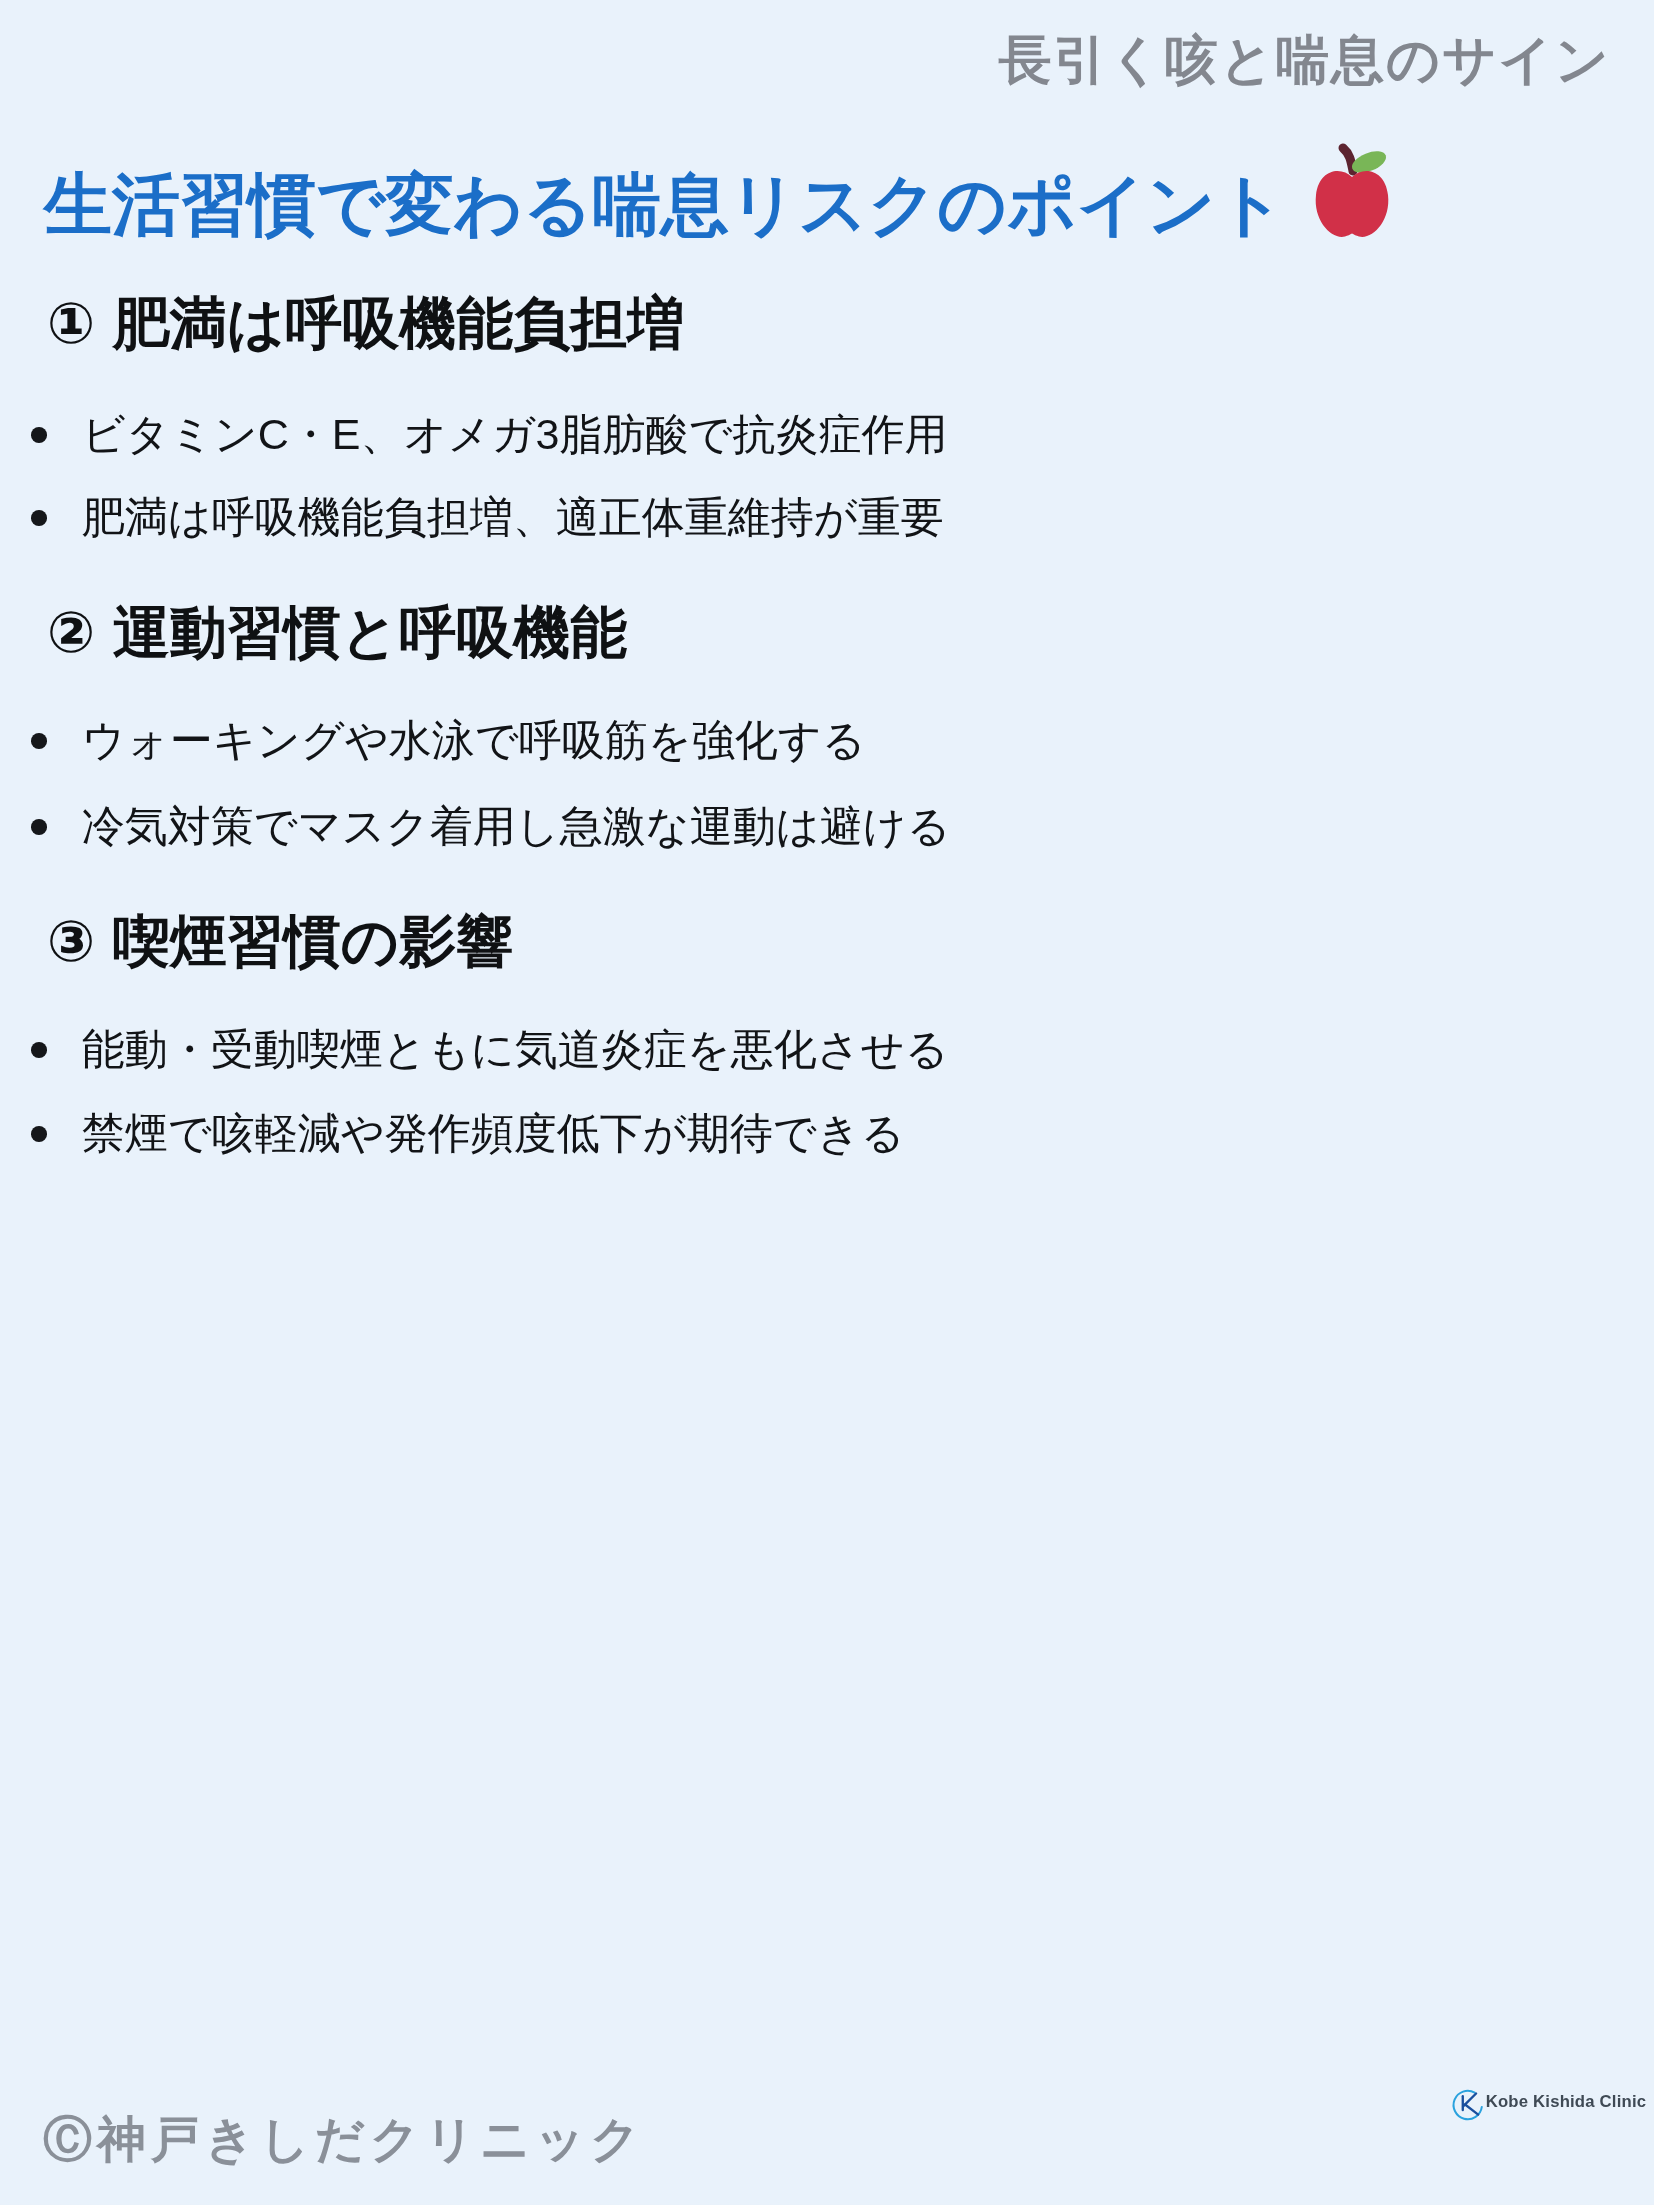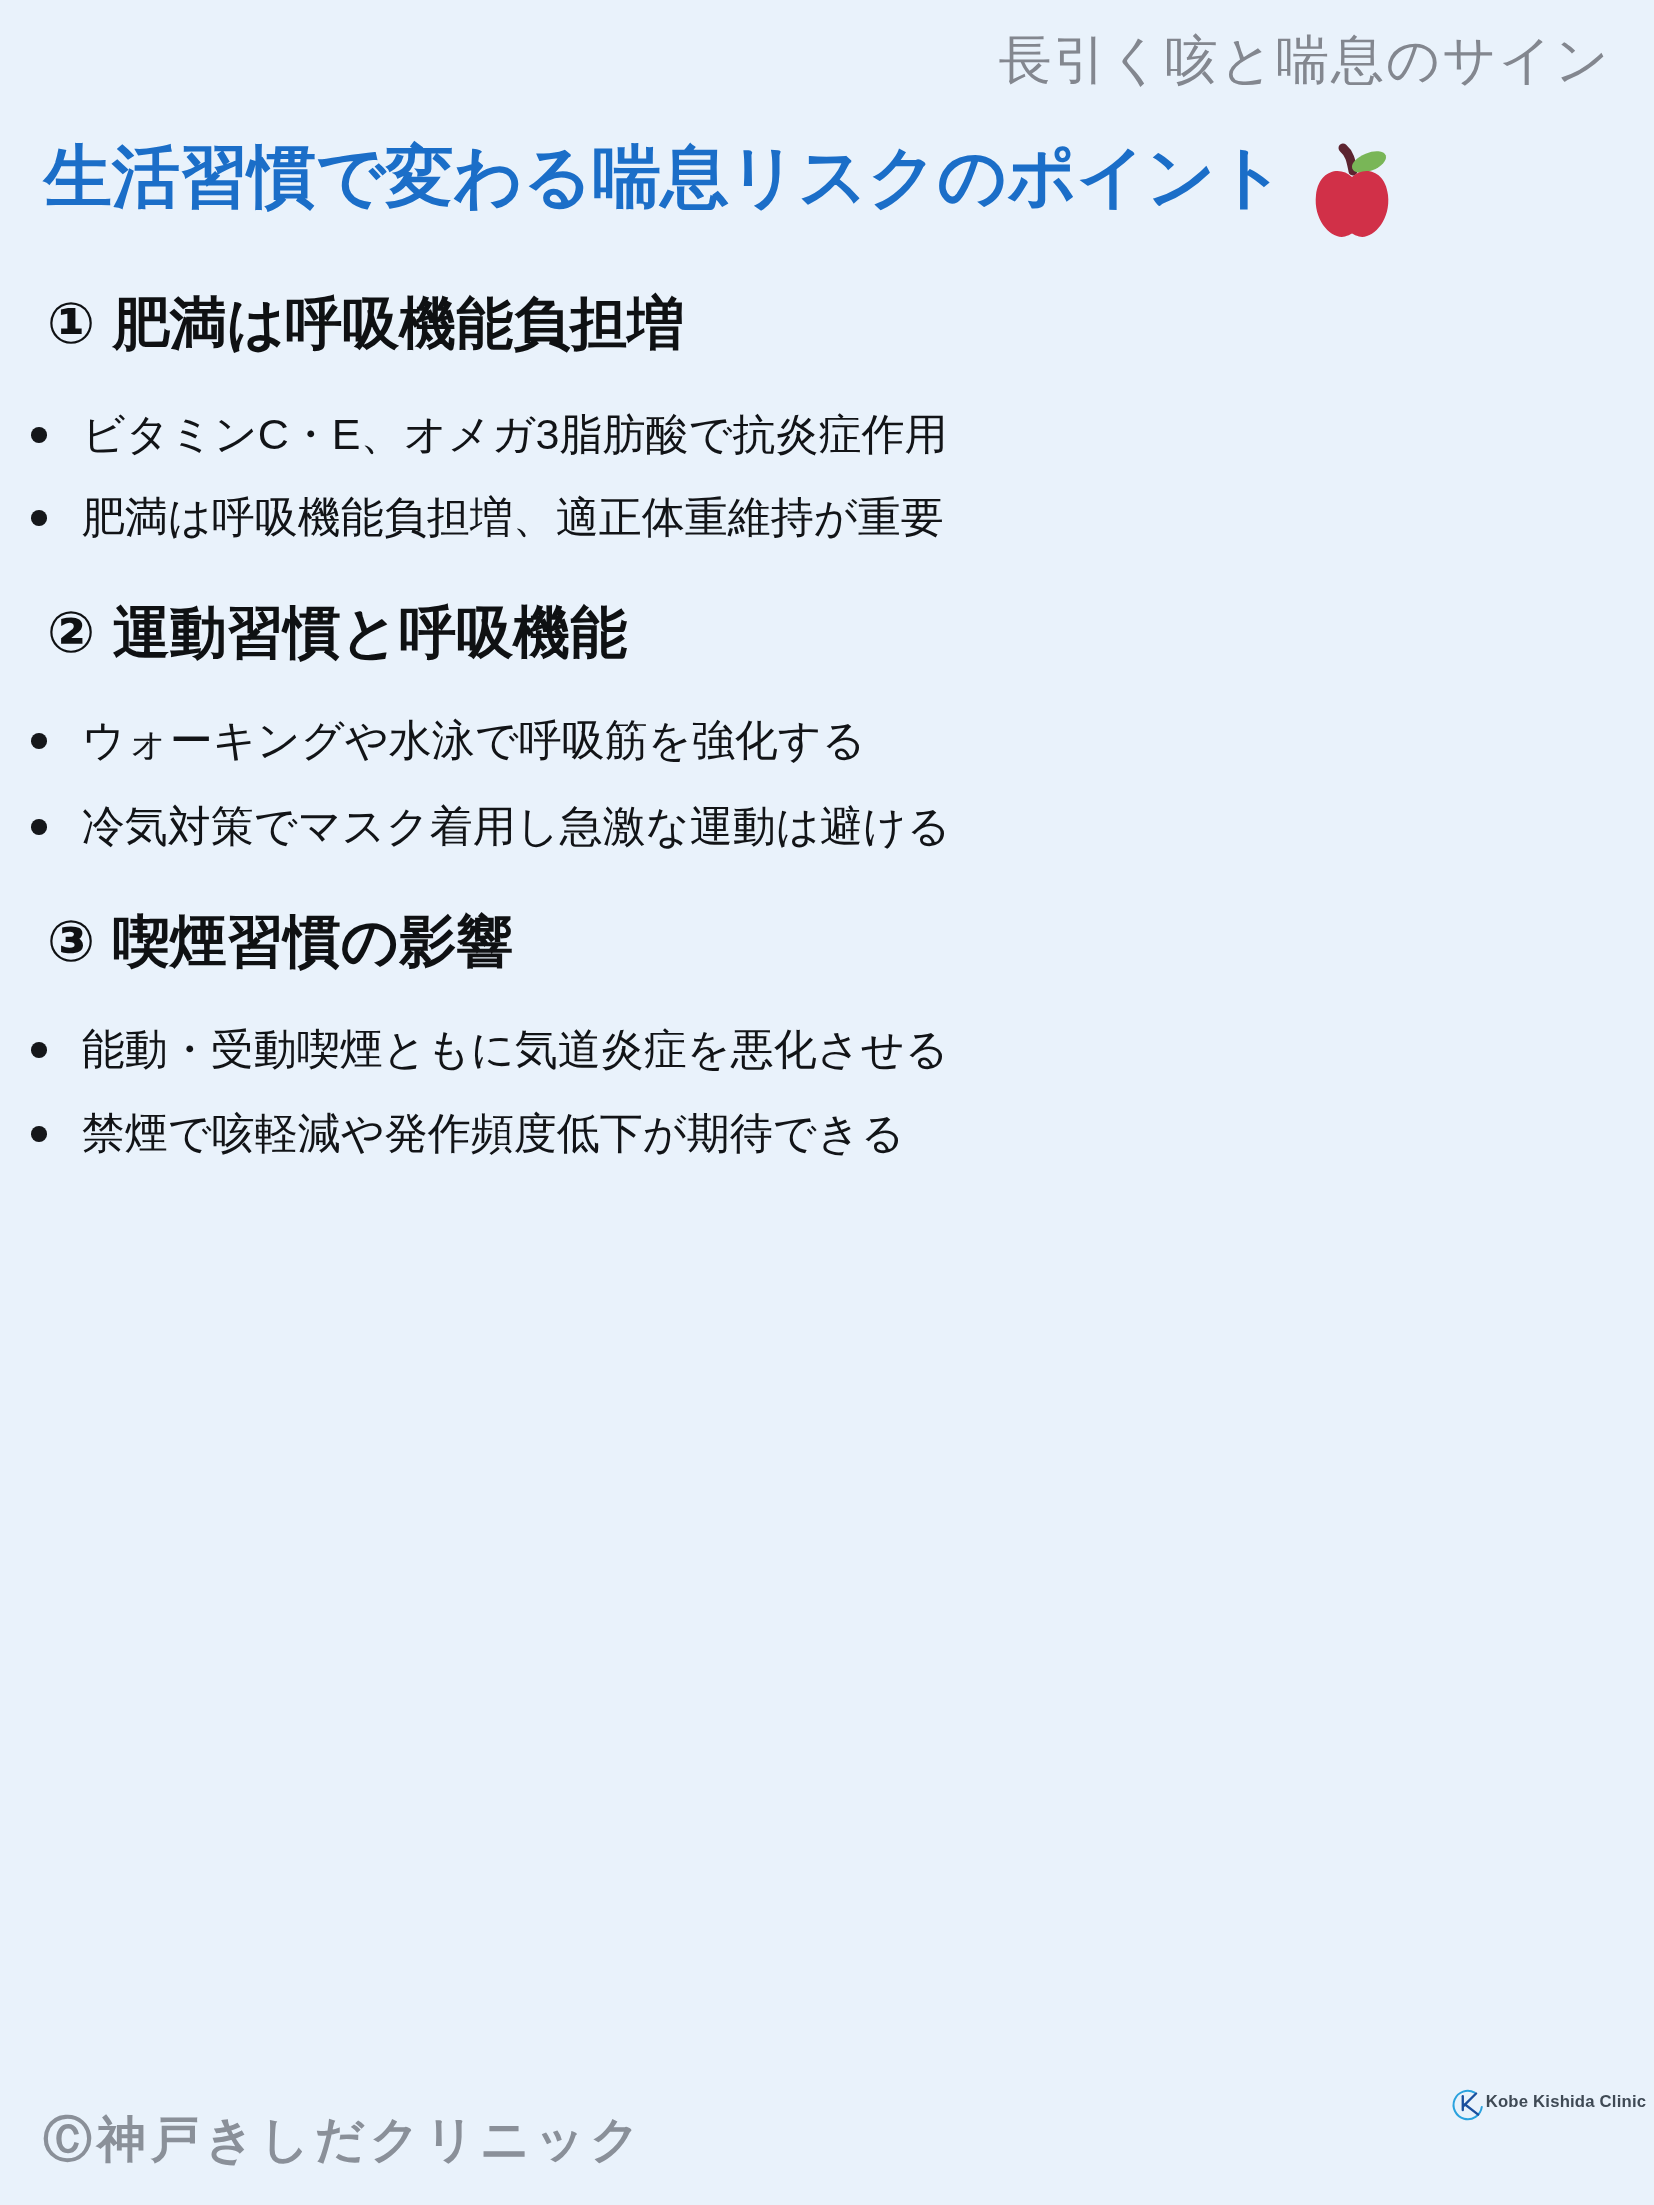--- a/index.html
+++ b/index.html
@@ -10,32 +10,32 @@
     height: 2205px;
     background: #E9F2FB;
     overflow: hidden;
     font-family: "Liberation Sans", "DejaVu Sans", sans-serif;
   }
   .series-title {
     position: absolute;
     top: 31px;
     right: 43px;
     font-size: 53px;
-    font-weight: 400;
+    font-weight: 700;
     letter-spacing: 2px;
     color: #83878F;
     line-height: 1.1;
     margin-left: 38px;
   }
   .main-title-row {
     position: absolute;
     top: 137px;
     left: 44px;
     display: flex;
-    align-items: flex-start;
+    align-items: flex-end;
     gap: 21.6px;
   }
   .main-title {
     font-size: 68px;
     font-weight: 900;
     color: #1B6EC8;
     letter-spacing: 0px;
     line-height: 1.15;
     white-space: nowrap;
   }

